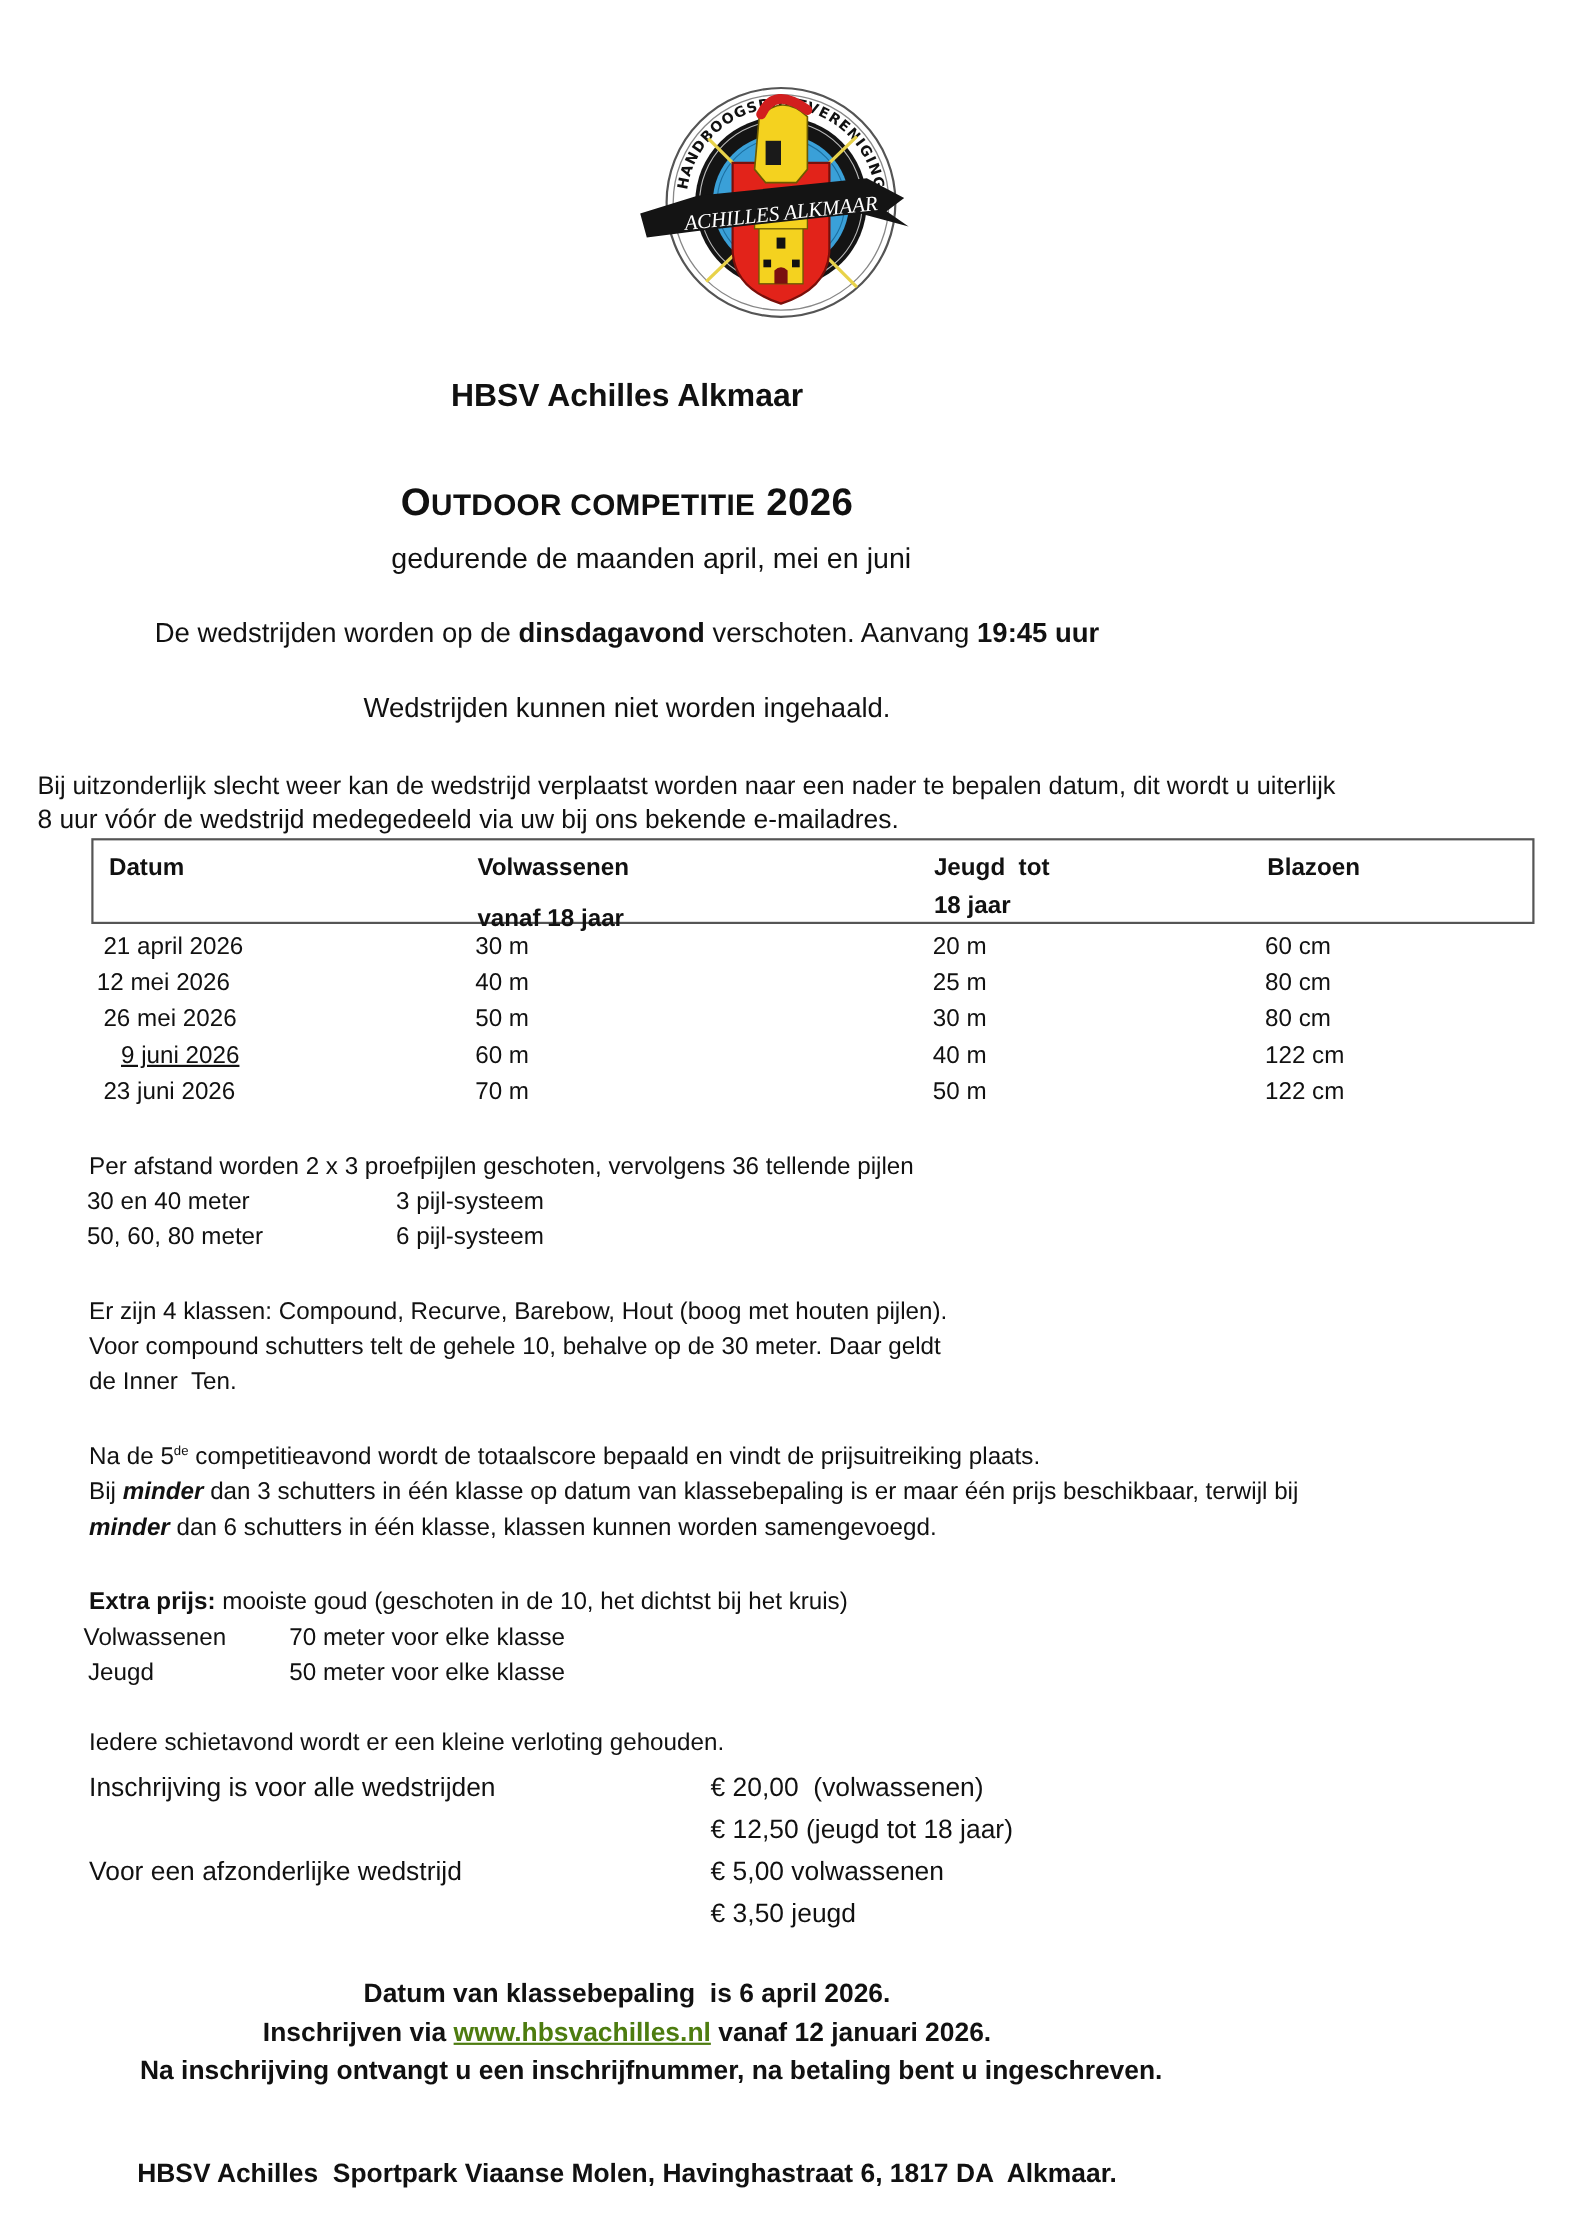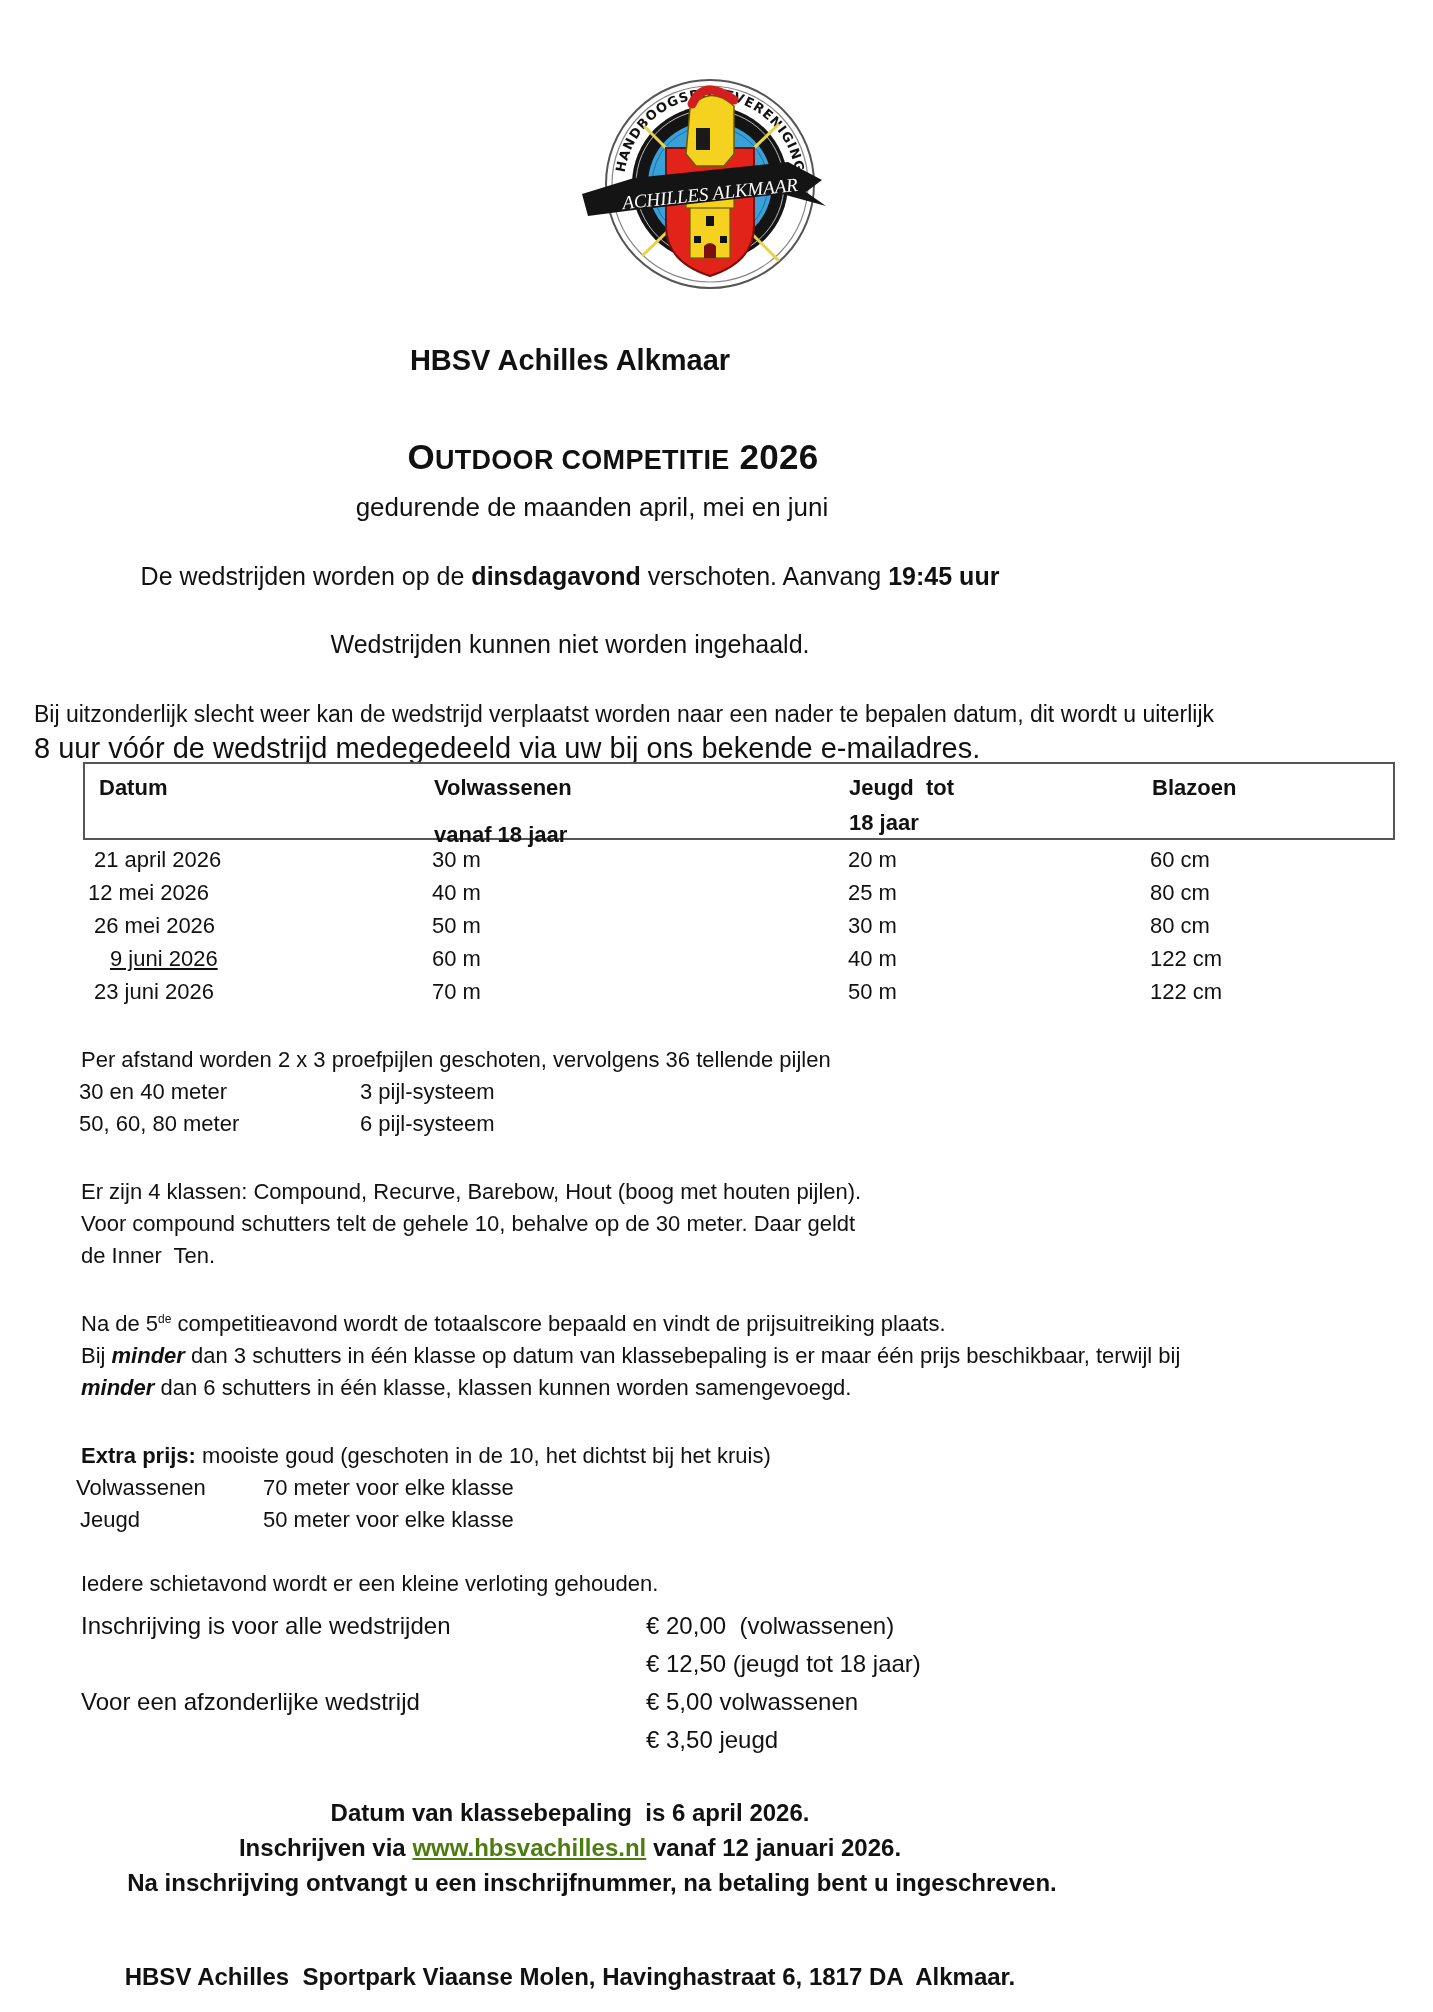--- a/index.html
+++ b/index.html
@@ -10,28 +10,28 @@
     }
     .abs { position: absolute; white-space: nowrap; }
     .center { left: 0; width: 1140px; text-align: center; }
     .b { font-weight: bold; }
     .t24 { font-size: 24px; }
 
     
     #logo { left: 574px; top: 66px; width: 272px; height: 226px; }
 
     #org-title { top: 344px; font-size: 29px; font-weight: bold; }
-    #main-title { top: 437px; font-size: 35px; font-weight: bold; letter-spacing: 0.3px; padding-left: 43px; }
+    #main-title { top: 437px; font-size: 35px; font-weight: bold; letter-spacing: 0.3px; }
     #main-title .sc { font-size: 27px; }
     #subtitle { top: 492px; font-size: 26px; left: 22px; }
     #schedule-line { top: 562px; font-size: 25px; }
     #no-makeup { top: 630px; font-size: 25px; }
 
     #weather-1 { left: 34px; top: 701px; font-size: 23px; }
-    #weather-2 { left: 34px; top: 732px; font-size: 29px; }
+    #weather-2 { left: 34px; top: 732px; font-size: 24px; }
 
     #table-box {
       left: 83px; top: 762px; width: 1312px; height: 78px;
       border: 2px solid #555555; box-sizing: border-box;
     }
     .th { font-size: 22px; font-weight: bold; }
     .td { font-size: 22px; }
 
     .para { font-size: 22px; left: 81px; }
     sup { font-size: 12px; }

